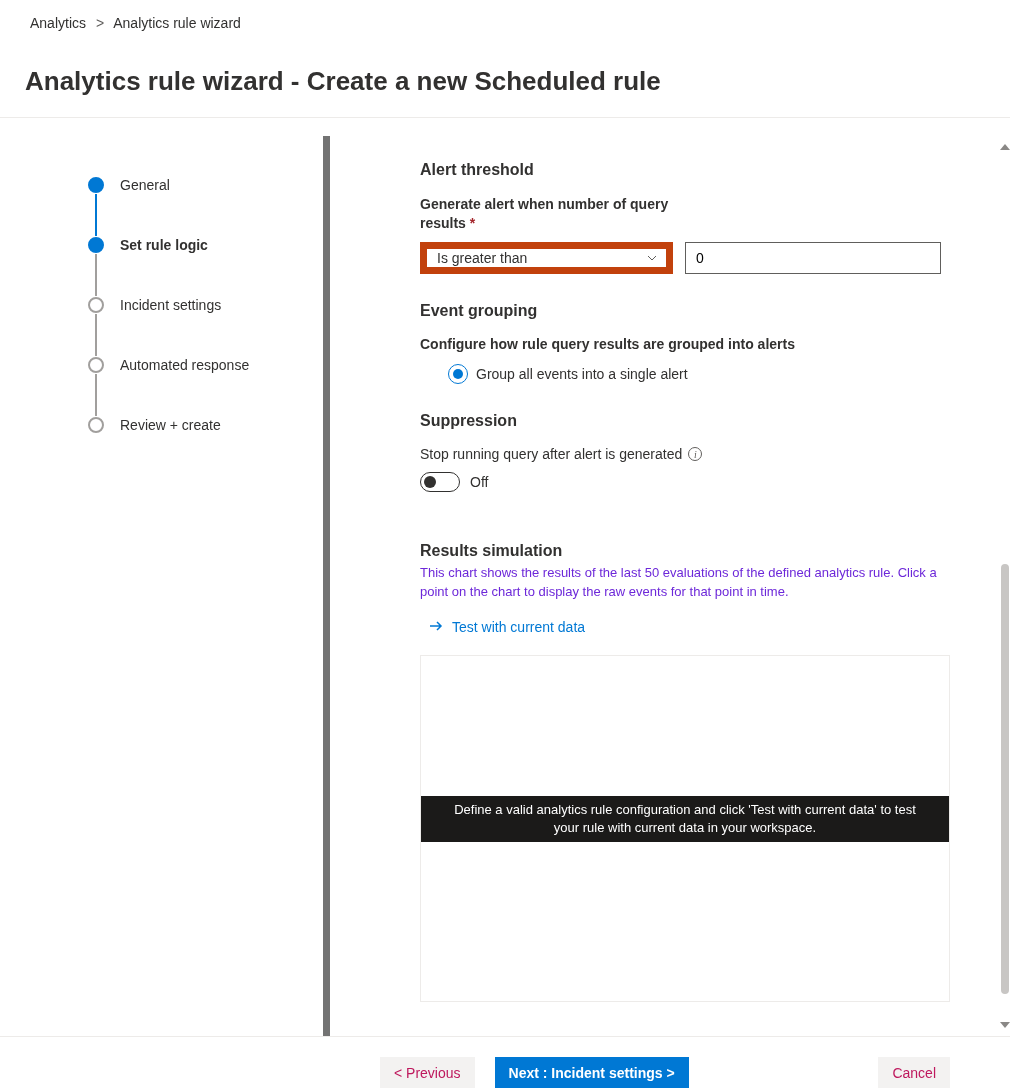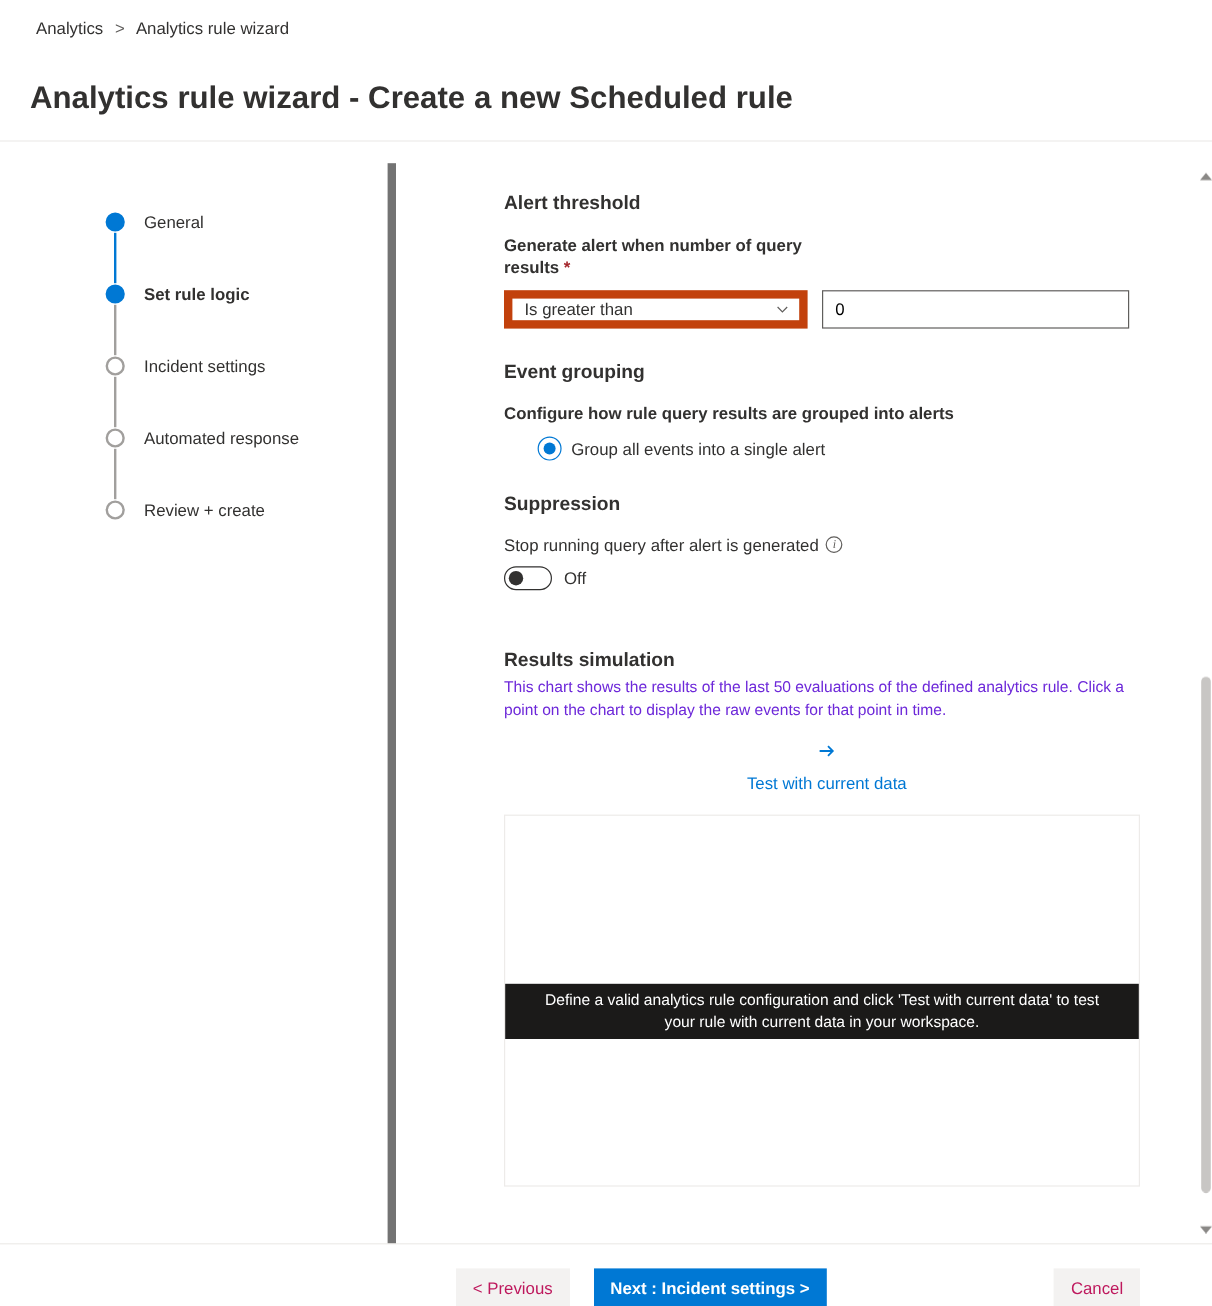--- a/index.html
+++ b/index.html
@@ -183,25 +183,24 @@
     margin: 4px 0 12px;
   }
   .test-link {
     display: flex;
     align-items: center;
     gap: 8px;
     color: #0078d4;
     cursor: pointer;
     padding: 4px 0 4px 8px;
     margin-bottom: 14px;
-    flex-direction: column;
   }
   .chart-box {
     border: 1px solid #edebe9;
-    height: 310px;
+    height: 347px;
     position: relative;
   }
   .chart-msg {
     position: absolute;
     left: 0; right: 0;
     top: 140px;
     background: #1b1a19;
     color: #fff;
     text-align: center;
     font-size: 13px;

